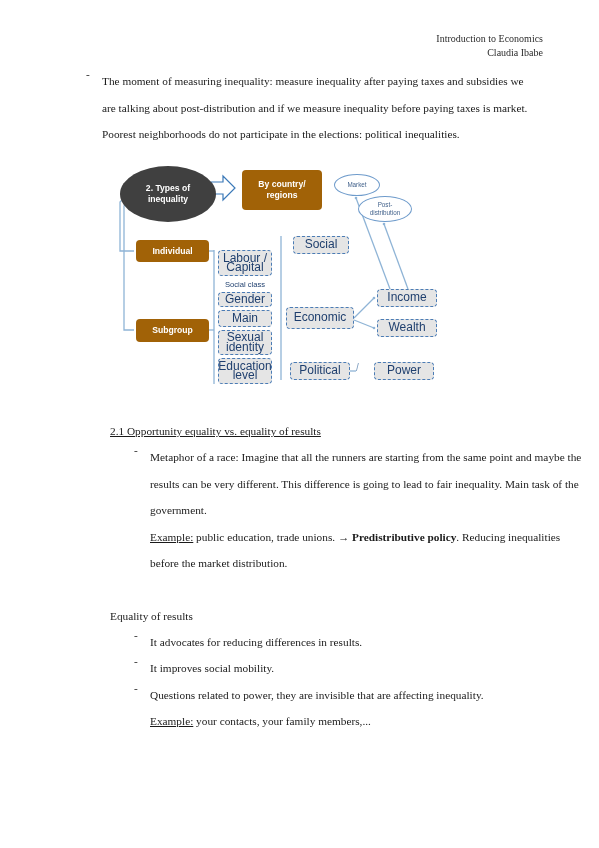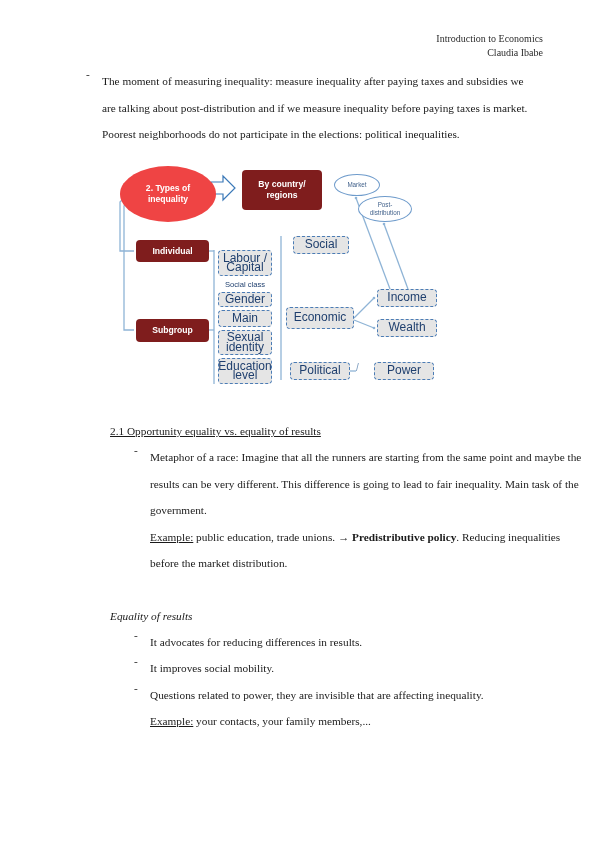--- a/index.html
+++ b/index.html
@@ -36,44 +36,44 @@
     text-align:left;
     margin:0;
   }
   .u { text-decoration:underline; }
   .b { font-weight:bold; }
   .sec-head {
     font-size:11.3px; line-height:26px;
     text-decoration:underline;
     margin:0;
   }
-  .sub-head { font-size:11.3px; line-height:26px; font-style:italic; margin:0; }
+  .sub-head { font-size:11.3px; line-height:26px; margin:0; }
   .spacer-md { height:26px; }
 
   
   .diagram {
     position:absolute; left:118px; top:162px;
     width:330px; height:240px;
   }
   .diagram svg { position:absolute; left:0; top:0; }
 
   .node { position:absolute; box-sizing:border-box; }
 
   .ellipse-main {
     left:2px; top:4px; width:96px; height:56px;
-    background:#ef4444;
+    background:#404040;
     border-radius:50%;
     color:#fff; font-weight:bold;
     font-family:"Liberation Sans", sans-serif;
     font-size:8.6px; line-height:11px;
     display:flex; align-items:center; justify-content:center;
     text-align:center;
   }
   .blue-box {
-    background:#7f1d1d; color:#ffffff;
+    background:#a16207; color:#ffffff;
     font-family:"Liberation Sans", sans-serif;
     font-weight:bold; font-size:8.6px; line-height:11px;
     border-radius:4px;
     display:flex; align-items:center; justify-content:center;
     text-align:center;
   }
   .box-country { left:124px; top:8px; width:80px; height:40px; }
   .box-individual { left:18px; top:78px; width:73px; height:22px; }
   .box-subgroup   { left:18px; top:157px; width:73px; height:23px; }
 

